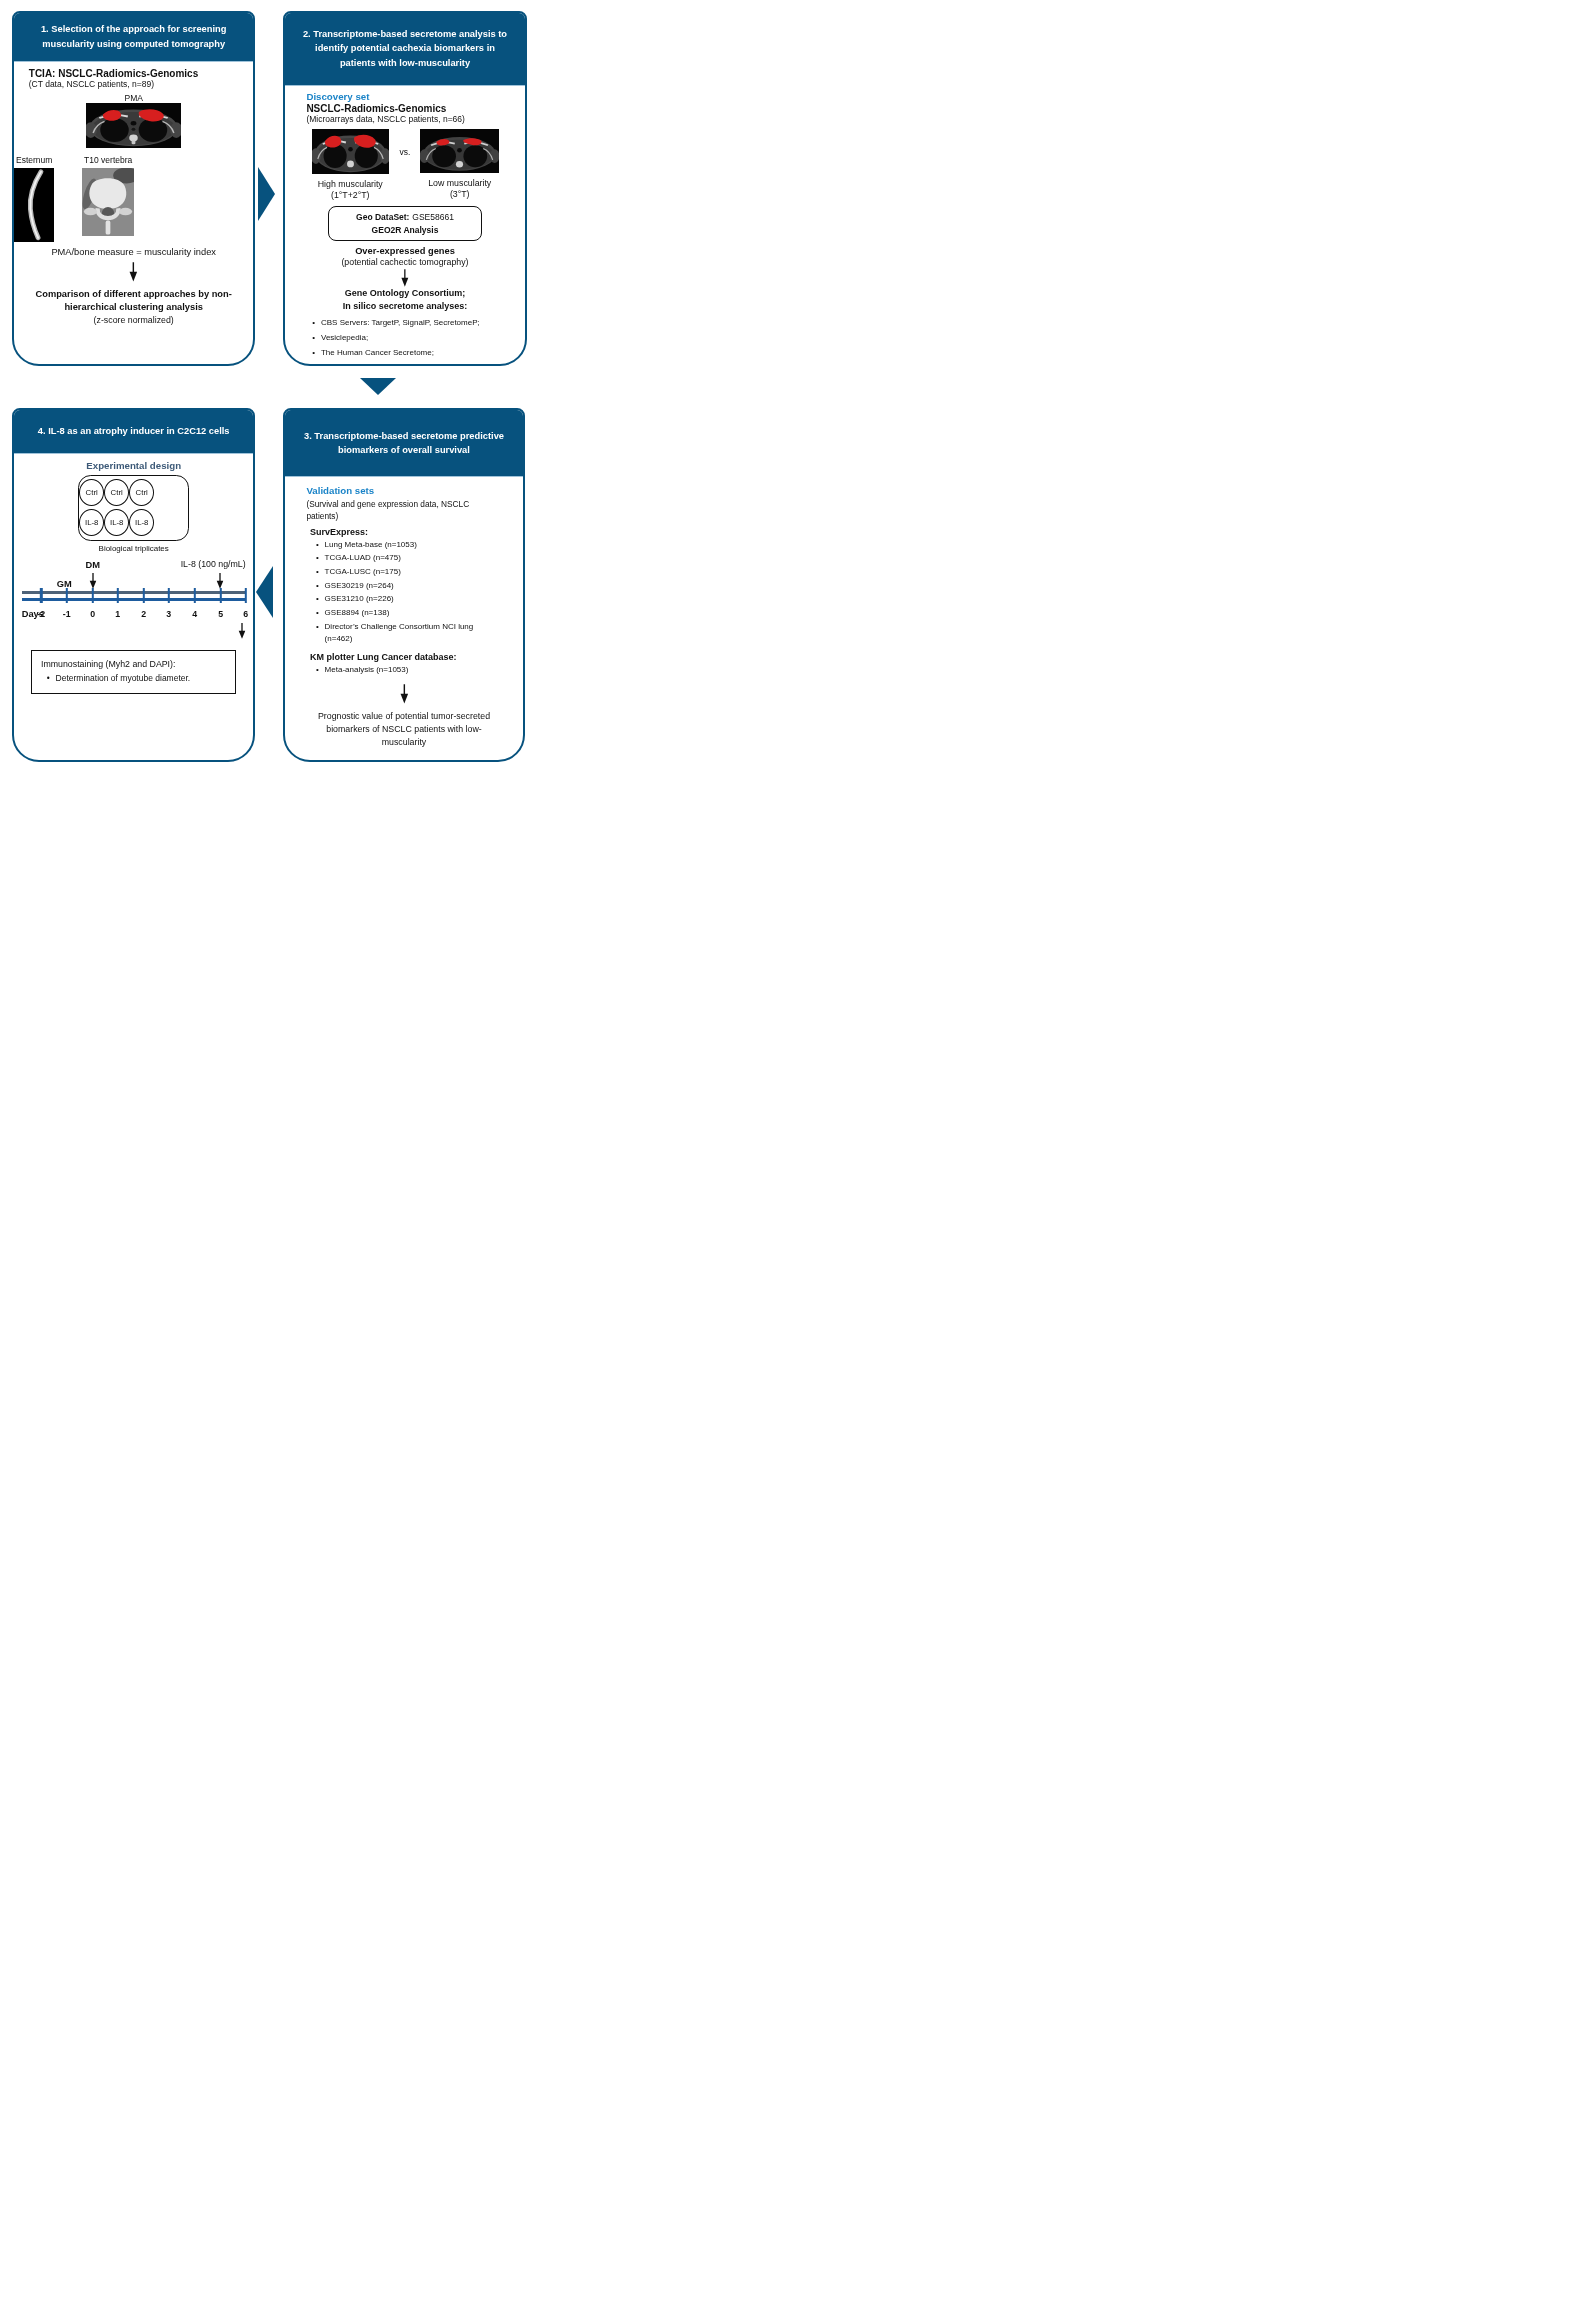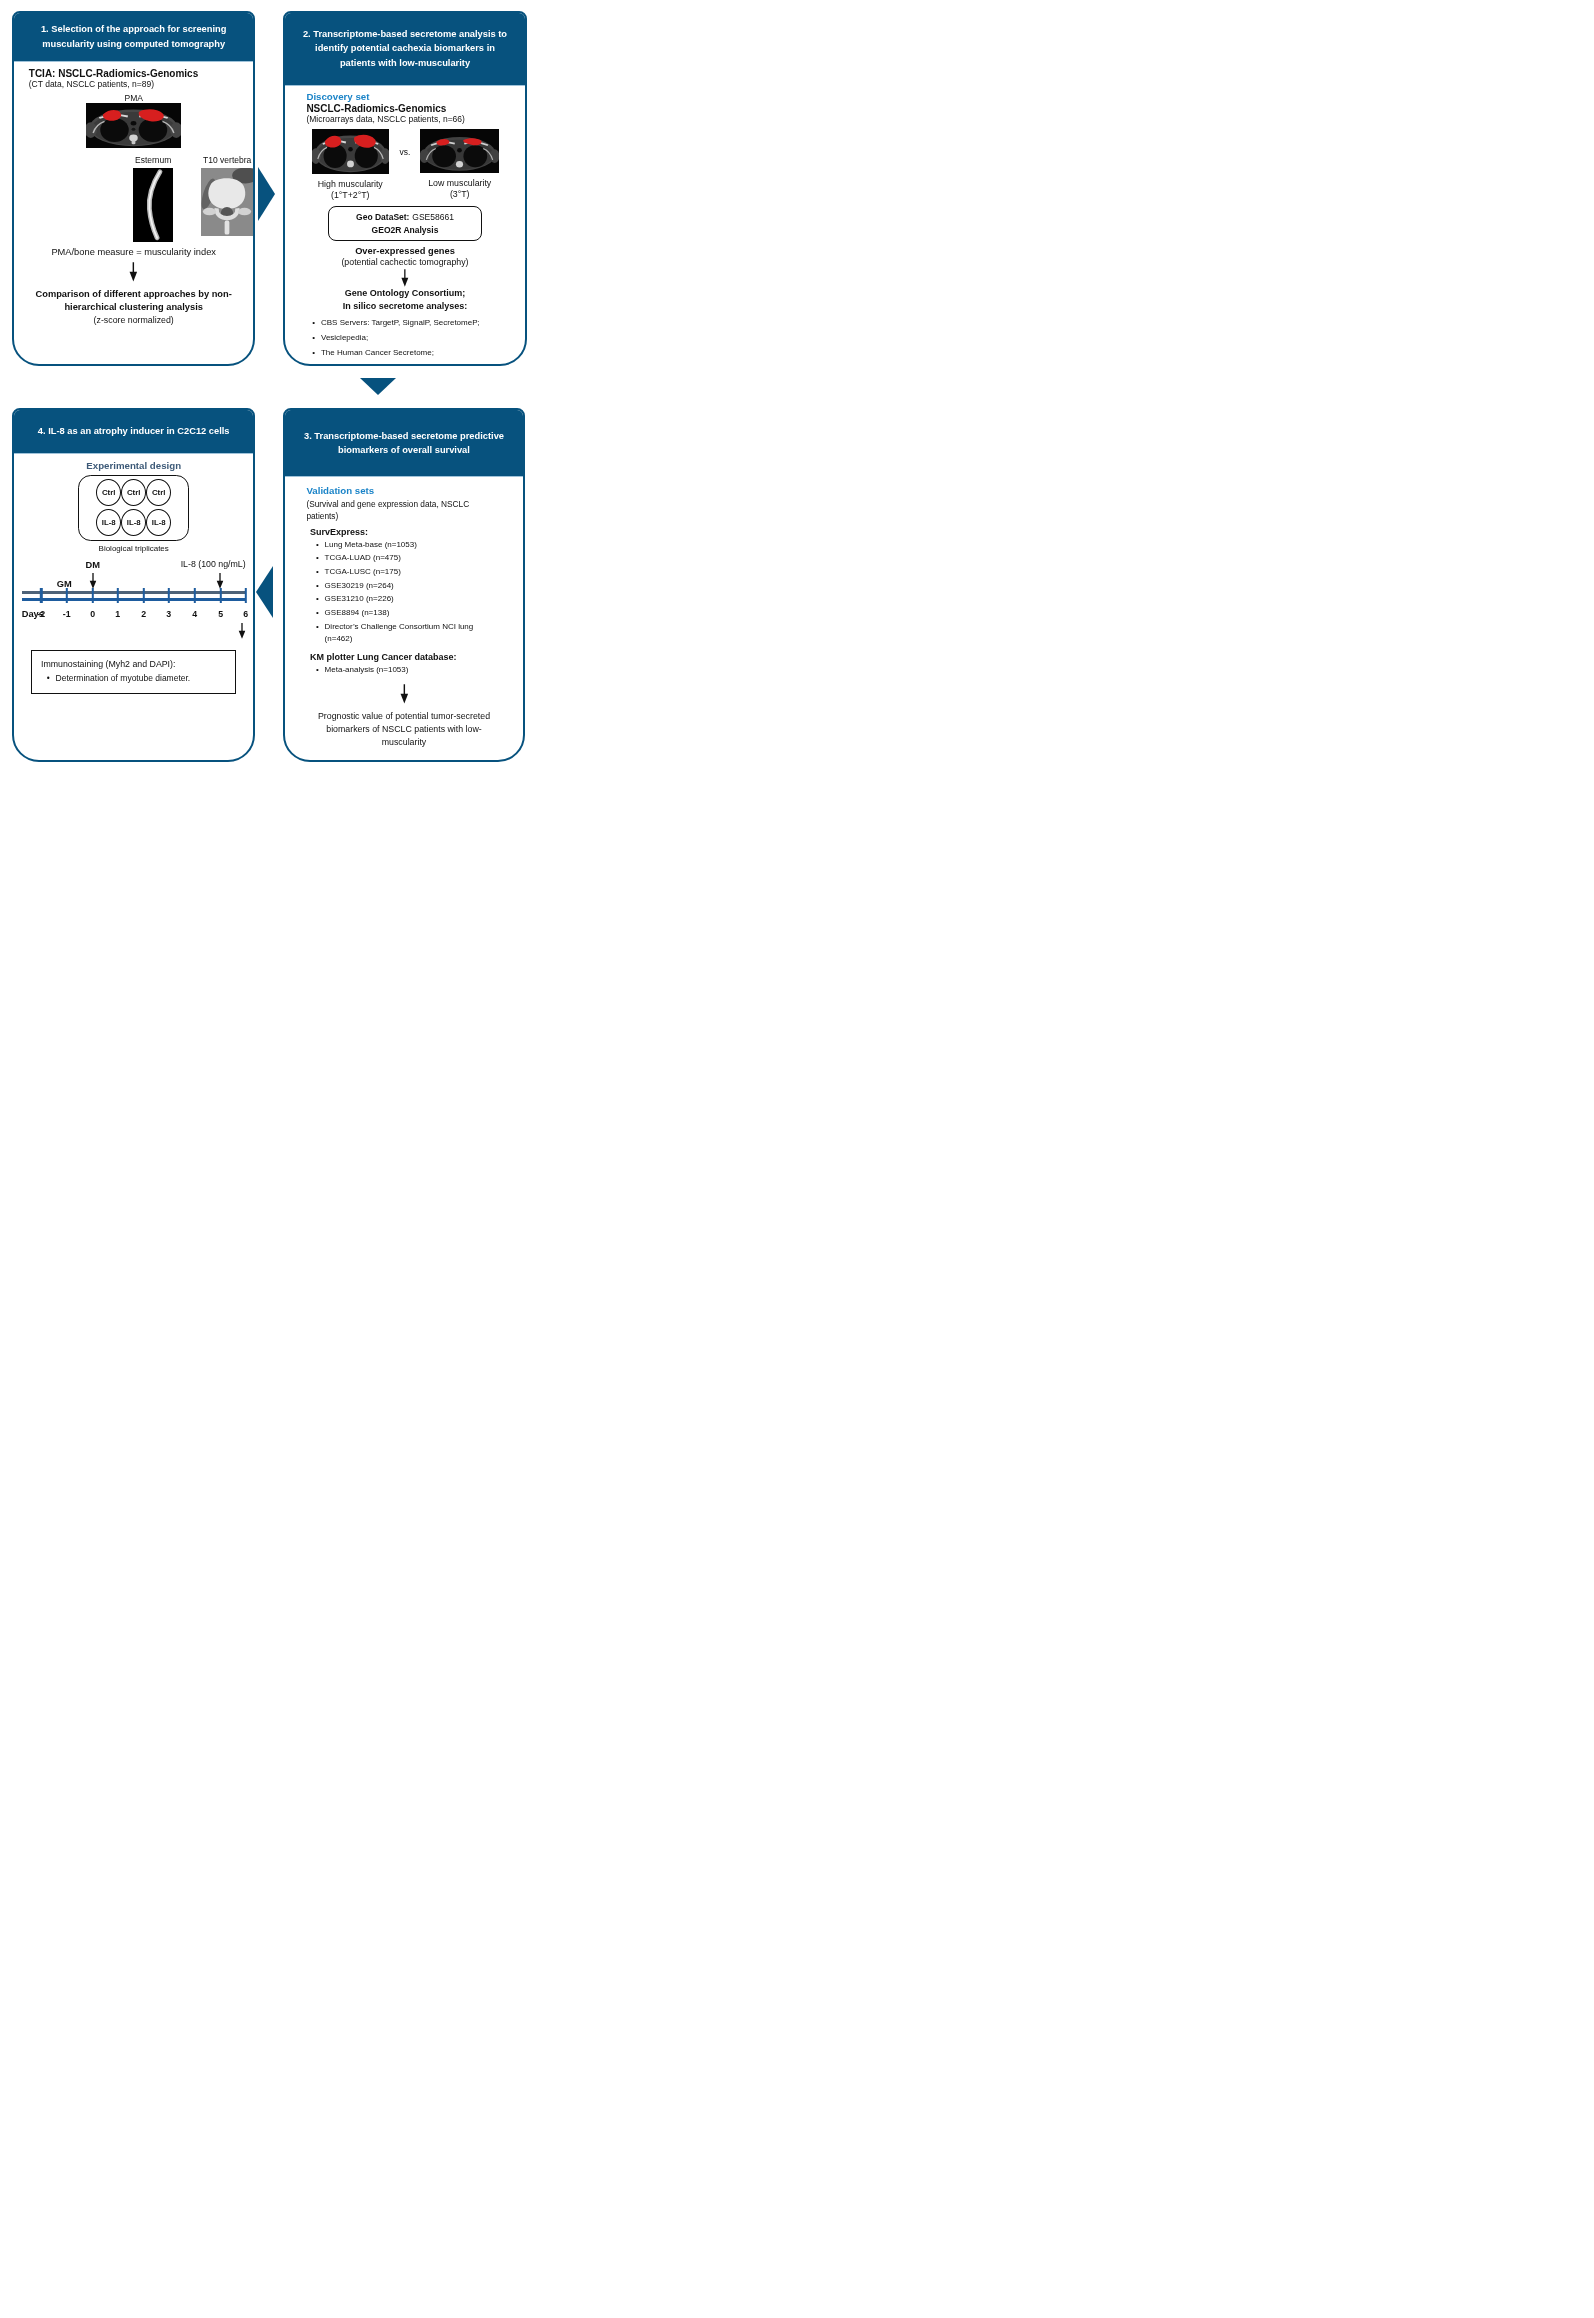--- a/index.html
+++ b/index.html
@@ -74,21 +74,21 @@
 
   
   .varrow{display:block;margin:0 auto;}
   .varrow-lg{width:10.7px;height:21.4px;}
   .varrow-sm{width:8.8px;height:17.5px;}
 
   
   .p1 .panel-body{padding:6.8px 0 0 0;}
   .p1-src{padding-left:14.6px;}
   .pma-block{margin-top:3.9px;}
-  .p1-imgrow{display:flex;justify-content:flex-end;align-items:flex-start;gap:28px;margin-top:6.8px;}
+  .p1-imgrow{display:flex;justify-content:flex-start;align-items:flex-start;gap:28px;margin-top:6.8px;}
   .p1-col{text-align:center;}
   .p1-col .img-label{margin-bottom:2.4px;}
   .formula{font-size:9.3px;margin-top:5.8px;}
   .p1 .varrow-lg{margin-top:3.9px;}
   .concl-bold{font-weight:bold;font-size:9.3px;max-width:214px;margin:4.9px auto 0;line-height:1.4;}
   .concl-sub{font-size:8.8px;margin-top:1px;}
 
   
   .p2 .panel-body{padding:5.8px 0 0 0;}
   .p2-head{padding-left:21.4px;}
@@ -125,21 +125,21 @@
 
   
   .p4 .panel-body{padding:5.8px 0 0 0;}
   .ed-title{color:#3d5a78;font-weight:bold;font-size:9.7px;text-align:center;}
   .plate{
     width:111px;height:66px;margin:3.9px auto 0;
     border:1.2px solid #111;border-radius:12.7px;
     display:flex;flex-direction:column;justify-content:space-evenly;
     box-sizing:border-box;
   }
-  .well-row{display:flex;justify-content:center;font-weight:bold;}
+  .well-row{display:flex;justify-content:flex-start;}
   .well{
     width:25px;height:27px;border:1.2px solid #111;border-radius:50%;
     display:flex;align-items:center;justify-content:center;
     font-size:7.8px;box-sizing:border-box;background:#fff;
   }
   .plate-caption{font-size:8px;text-align:center;margin-top:3.4px;}
 
   .timeline{position:relative;width:224px;height:87px;margin:6.8px auto 0;}
   .tl-gm{position:absolute;left:35px;top:19.5px;font-weight:bold;font-size:9.3px;}
   .tl-dm{position:absolute;left:71px;top:0;transform:translateX(-50%);font-weight:bold;font-size:9.3px;}

